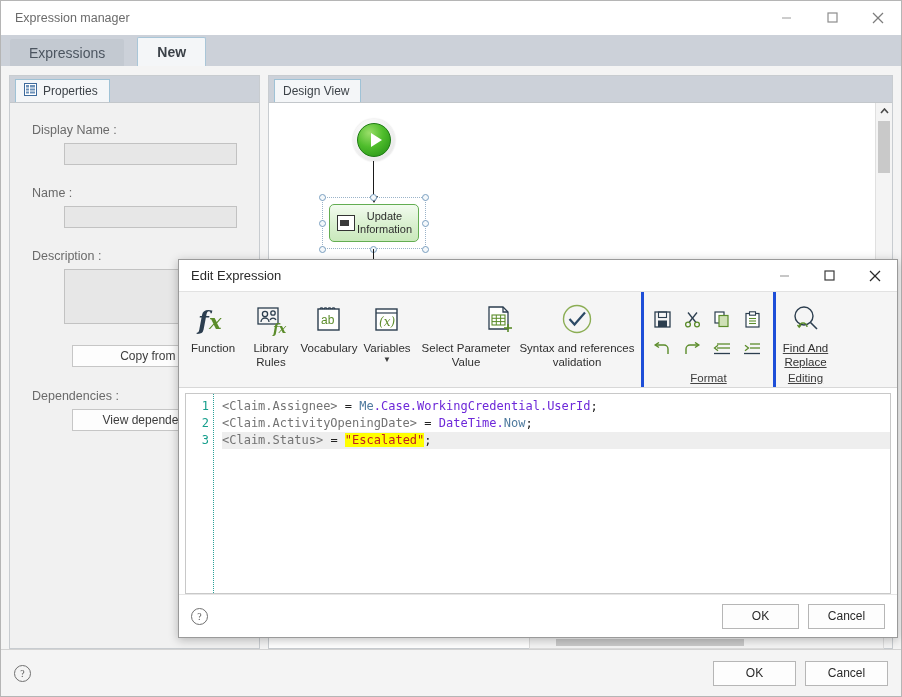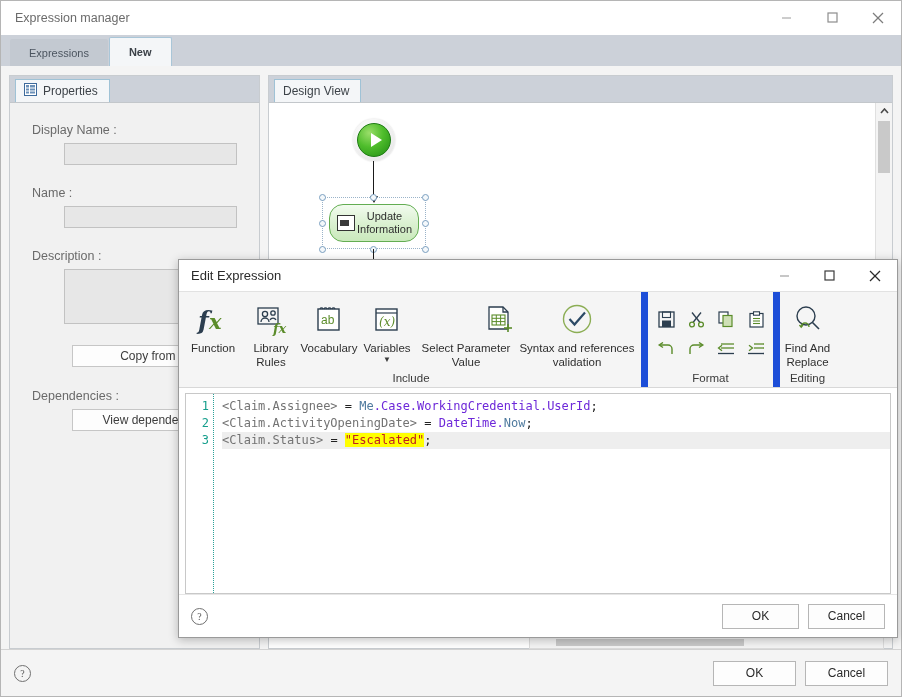--- a/index.html
+++ b/index.html
@@ -50,24 +50,24 @@
     box-sizing:border-box;
     position:relative;
   }
   .tabstrip:after{
     content:"";position:absolute;left:0;right:0;bottom:0;height:0px;
   }
   .tab{
     height:27px;
     padding:0 19px;
     display:flex;align-items:center;
-    font-size:11px;color:#4c5560;
+    font-size:14px;color:#4c5560;
     background:#c3c9d1;
     border-top-left-radius:2px;border-top-right-radius:2px;
-    margin-right:1px;
+    margin-right:13px;
     box-sizing:border-box;
   }
   .tab.active{
     background:#f4f6f8;
     color:#3b4148;
     font-weight:bold;
     height:29px;
     border:1px solid #a9c6d8;
     border-bottom:none;
   }
@@ -194,21 +194,21 @@
     position:absolute;background:#1a1a1a;width:1px;
   }
   .arrowhead{
     position:absolute;width:0;height:0;
     border-left:4px solid transparent;border-right:4px solid transparent;
     border-top:7px solid #1a1a1a;
   }
   .activity-node{
     position:absolute;
     left:60px;top:101px;width:90px;height:38px;
-    border:1px solid #63ad52;border-radius:14px;
+    border:1px solid #63ad52;border-radius:5px;
     background:linear-gradient(to bottom,#f2fbef 0%,#d9f0cf 55%,#cae9bc 100%);
     display:flex;align-items:center;
     box-sizing:border-box;
   }
   .activity-node .node-icon{
     width:16px;height:14px;margin-left:7px;
     border:1px solid #333;background:#fff;
     position:relative;flex:none;
   }
   .activity-node .node-icon:after{
@@ -290,21 +290,21 @@
     display:flex;
     box-sizing:border-box;
     padding:0 2px;
   }
   .rb-group{
     display:flex;flex-direction:column;
     position:relative;
     padding:0 3px;
     box-sizing:border-box;
   }
-  .rb-group + .rb-group{border-left:7px solid #1d4ed8;}
+  .rb-group + .rb-group{border-left:3px solid #1d4ed8;text-decoration:underline;}
   .rb-items{
     flex:1;display:flex;align-items:flex-start;padding-top:6px;
   }
   .rb-grouplabel{
     height:19px;display:flex;align-items:center;justify-content:center;
     font-size:11.5px;color:#3a3a3a;
   }
   .rb-item{
     width:58px;display:flex;flex-direction:column;align-items:center;
     padding-top:2px;
@@ -591,21 +591,20 @@
           <div class="rb-ico">
             <svg width="34" height="34" viewBox="0 0 34 34">
               <circle cx="17" cy="16" r="13.5" fill="none" stroke="#8cae55" stroke-width="1.4"></circle>
               <path d="M9.5 16 L14.5 21.5 L25 9.5" fill="none" stroke="#2c4a66" stroke-width="2.2"></path>
             </svg>
           </div>
           <div class="rb-lbl">Syntax and references validation</div>
         </div>
 
       </div>
-      <div class="rb-grouplabel">Include</div>
     </div>
 
     <div class="rb-group" style="width:132px;">
       <div class="rb-items">
         <div class="small-grid">
           <div class="sm-ico">
             <svg width="17" height="17" viewBox="0 0 17 17">
               <rect x="1" y="1" width="15" height="15" fill="none" stroke="#2c3e4f" stroke-width="1.3"></rect>
               <rect x="4.5" y="1" width="8" height="5.5" fill="none" stroke="#2c3e4f" stroke-width="1.1"></rect>
               <rect x="4" y="9.5" width="9" height="6.5" fill="#2c3e4f"></rect>

